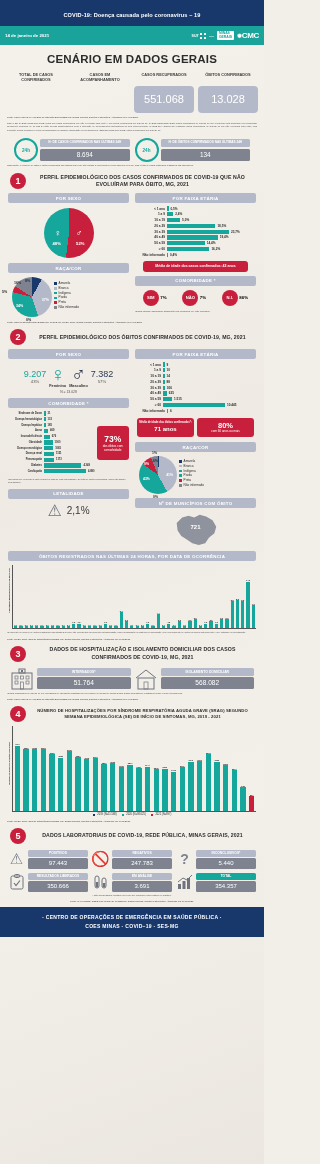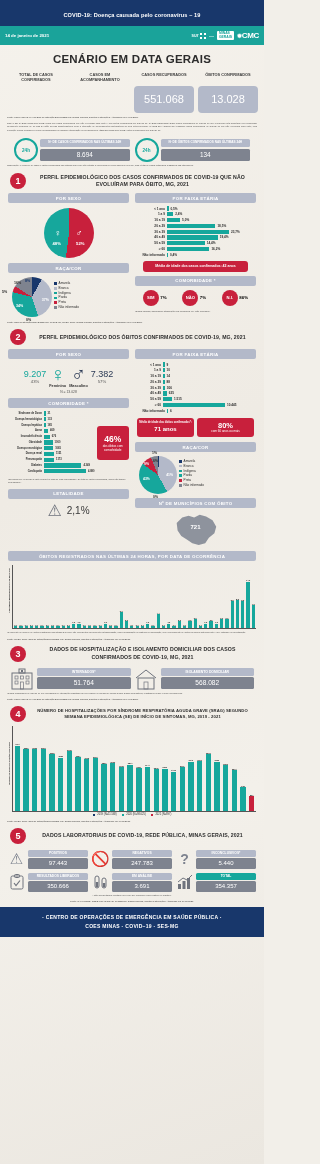--- a/index.html
+++ b/index.html
@@ -130,21 +130,21 @@
         <div>MINAS</div>
         <div>GERAIS</div>
       </div>
       <div class="cmc-logo">
         <span style="font-size:6px">✹</span><span>CMC</span>
       </div>
     </div>
   </div>
 
   <div class="scen-title">
-    <div class="t1">CENÁRIO EM DATA GERAIS</div>
+    <div class="t1">CENÁRIO EM DADOS GERAIS</div>
   </div>
 
   <div class="kpis">
     <div class="kpi teal">
       <div class="lab">TOTAL DE CASOS CONFIRMADOS</div>
     </div>
     <div class="kpi gray">
       <div class="lab">CASOS EM ACOMPANHAMENTO</div>
     </div>
     <div class="kpi gray">
@@ -385,21 +385,21 @@
               <span class="hbar" style="width: 37.4299px;"></span>
               <span class="hval" style="font-size: 2.6px;">4.349</span>
             </div>
             <div class="hrow">
               <span class="hlab" style="width: 34px; font-size: 2.6px;">Cardiopatia</span>
               <span class="hbar" style="width: 42px;"></span>
               <span class="hval" style="font-size: 2.6px;">4.880</span>
             </div>
           </div>
         <div class="redbox" style="width:42px;height:34px;align-self:center;display:flex;flex-direction:column;justify-content:center">
-          <div style="font-size:8.5px;font-weight:bold">46%</div>
+          <div style="font-size:8.5px;font-weight:bold">73%</div>
           <div style="font-size:3px;line-height:1.35">dos óbitos com comorbidade</div>
         </div>
       </div>
       <div class="note" style="padding:3px 0 0">*Os casos que evoluíram a óbito podem ter mais de uma comorbidade. Do total de óbitos confirmados, 3.506 não tinham comorbidade.</div>
       <div class="subcap" style="margin-top:4px">LETALIDADE</div>
       <div style="display:flex;align-items:center;justify-content:center;gap:5px;padding-top:4px">
         <span style="font-size:16px;color:#6f737d;line-height:1">⚠</span>
         <span style="font-size:10px;color:#3a3a3a">2,1%</span>
       </div>
     </div>

